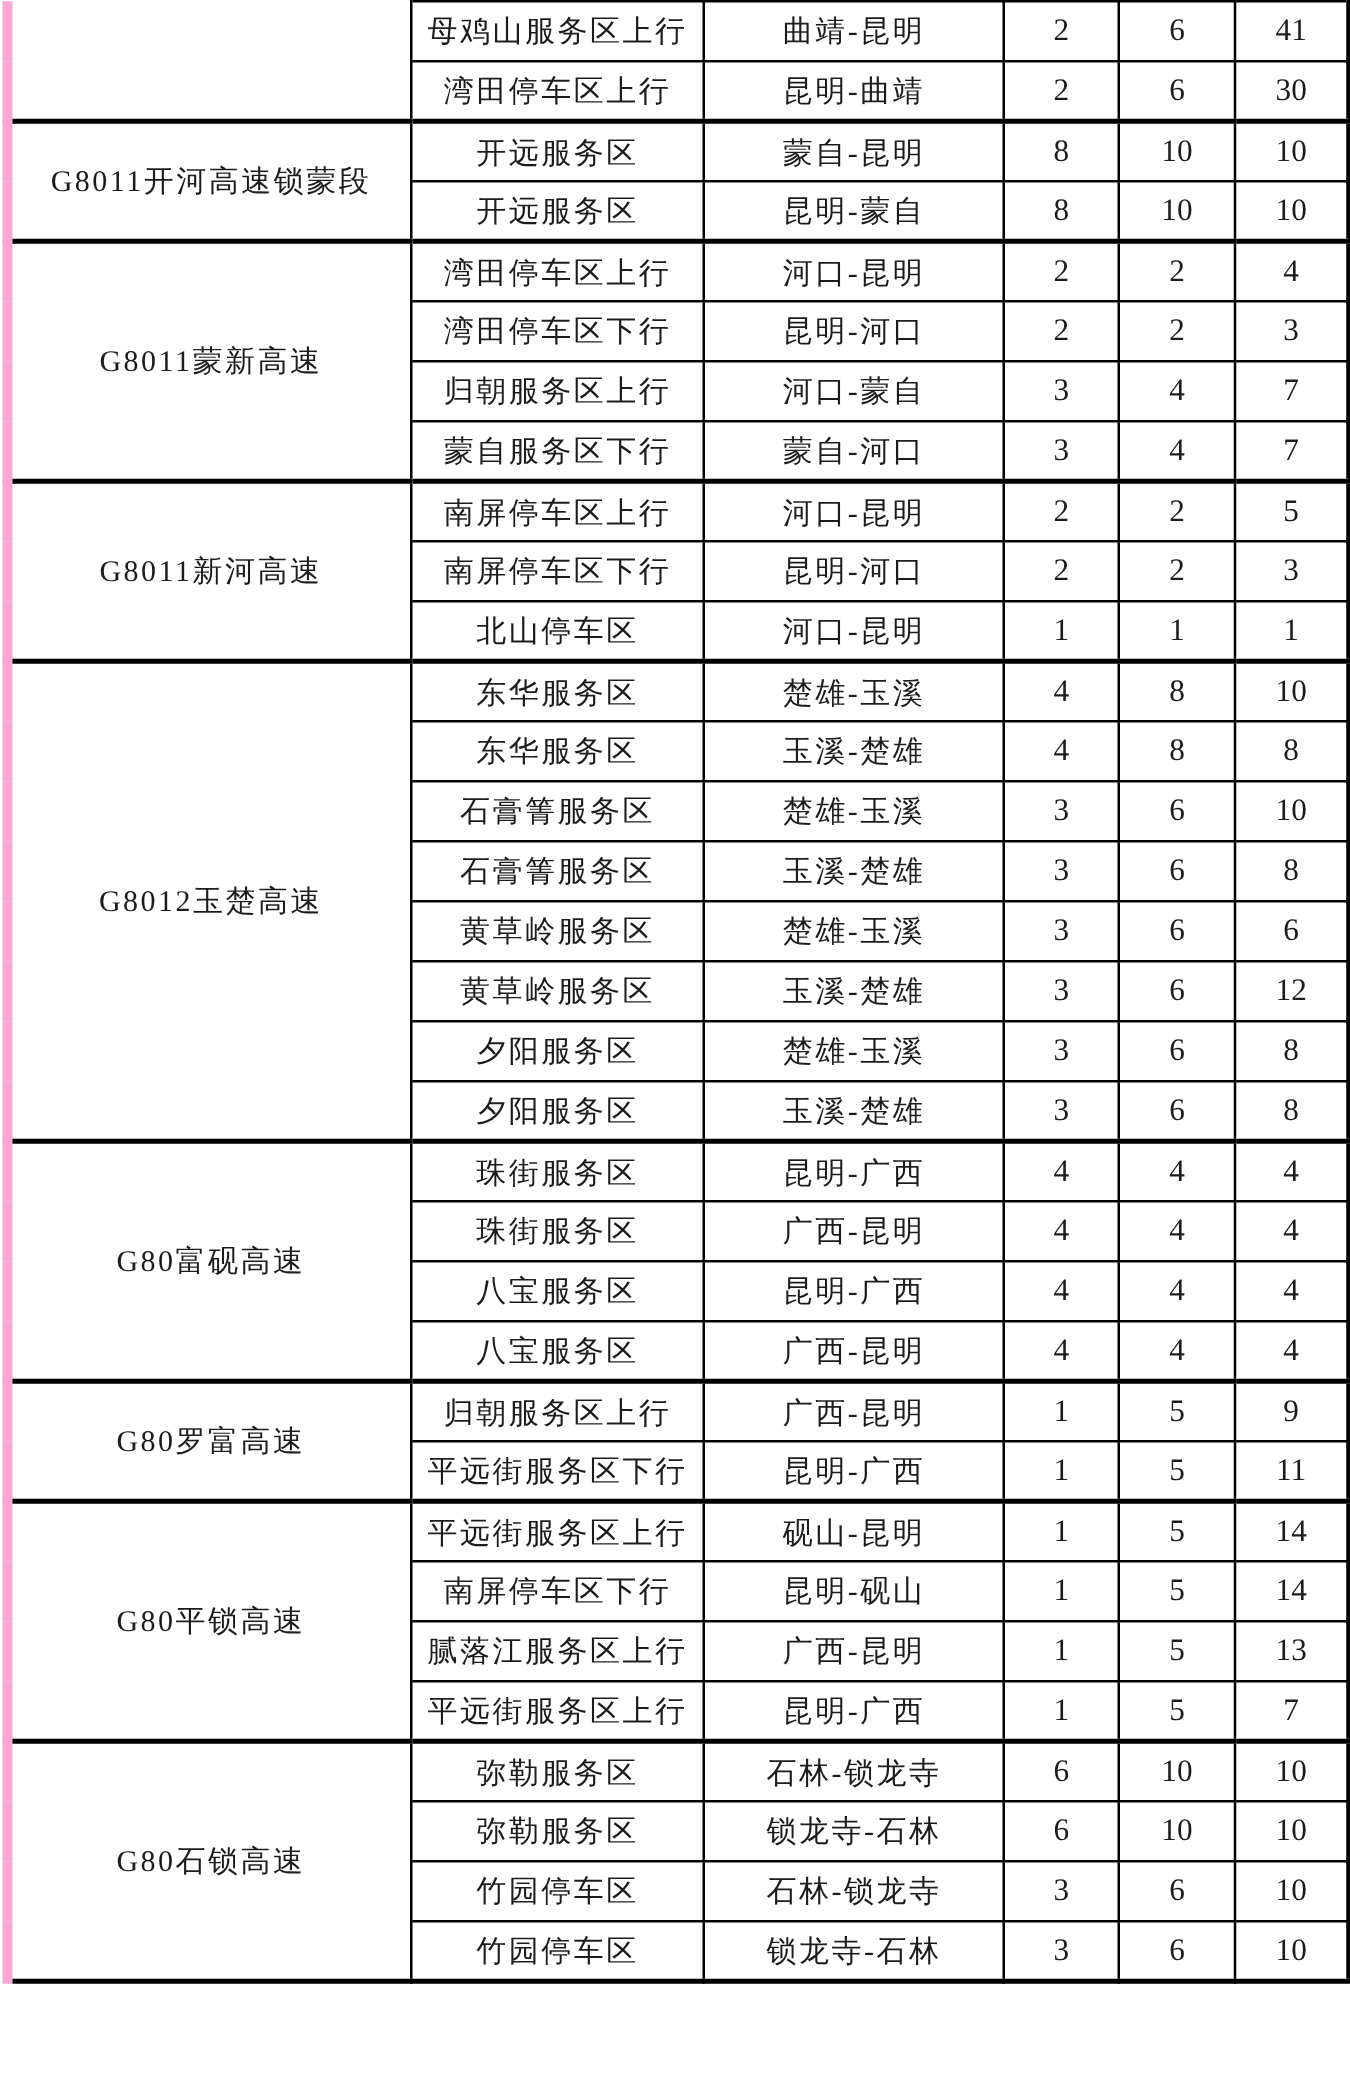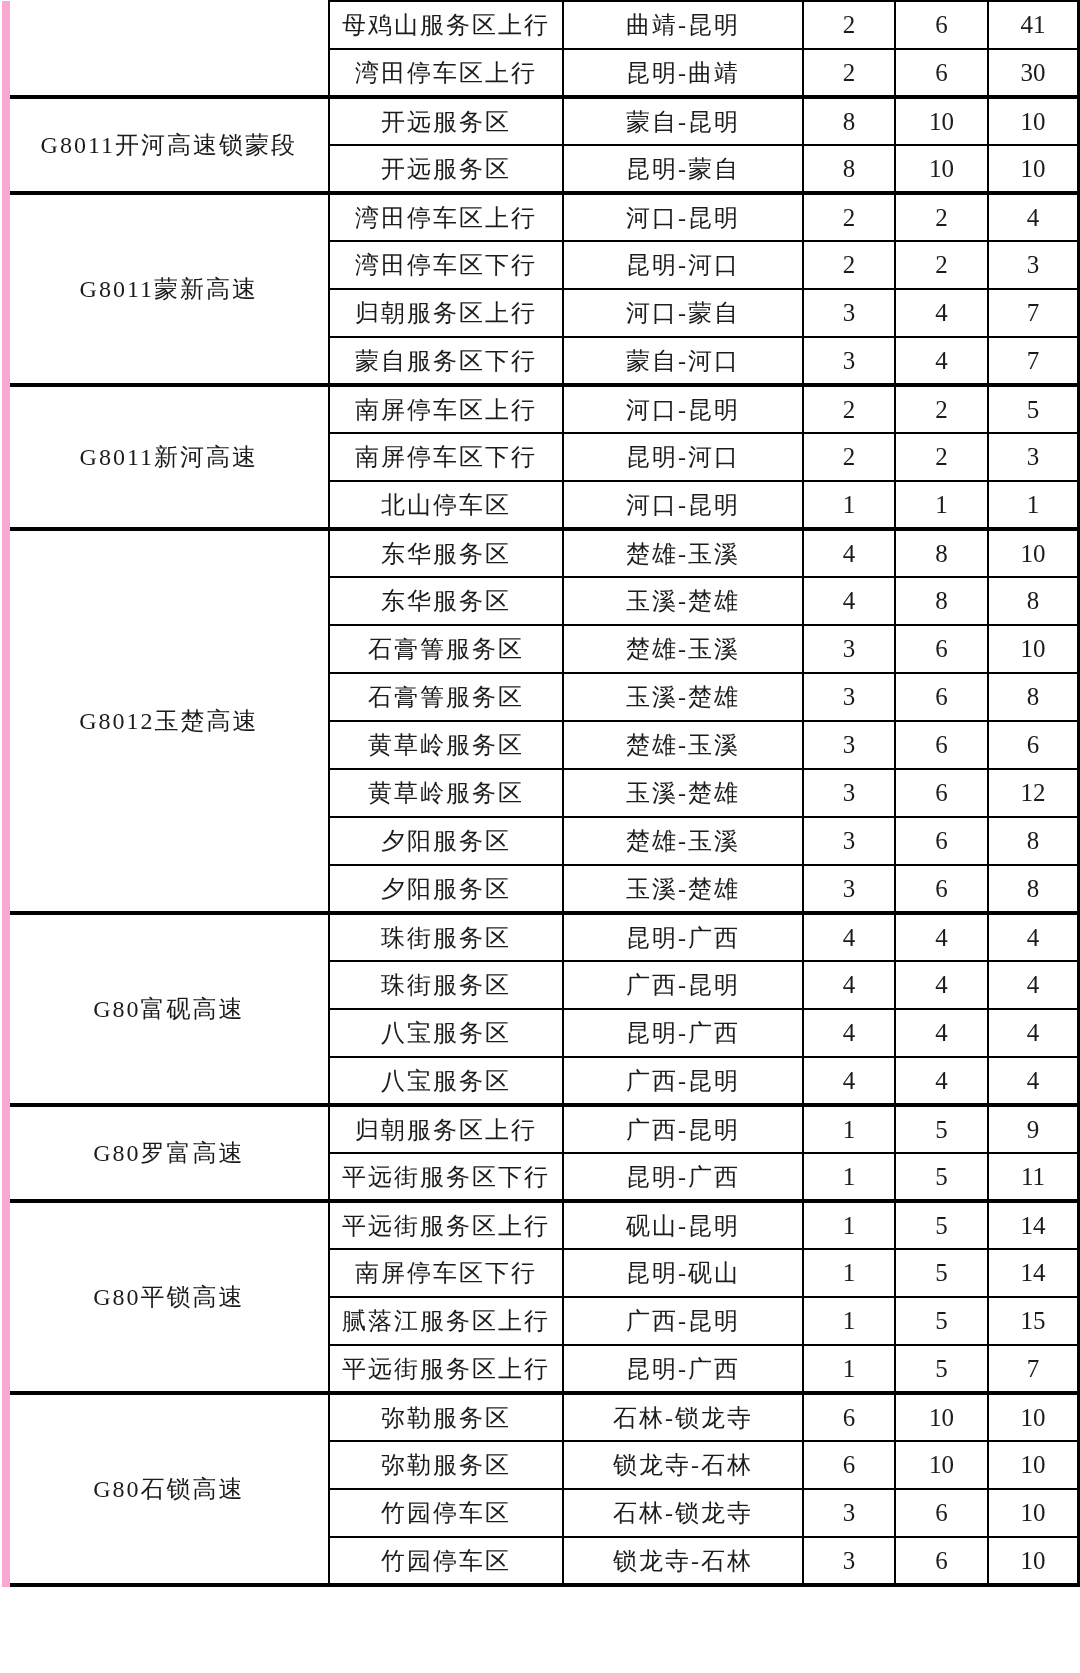--- a/index.html
+++ b/index.html
@@ -254,21 +254,21 @@
         <td class="direction">昆明-砚山</td>
         <td class="num">1</td>
         <td class="num">5</td>
         <td class="num">14</td>
       </tr>
       <tr>
         <td class="area">腻落江服务区上行</td>
         <td class="direction">广西-昆明</td>
         <td class="num">1</td>
         <td class="num">5</td>
-        <td class="num">15</td>
+        <td class="num">13</td>
       </tr>
       <tr>
         <td class="area">平远街服务区上行</td>
         <td class="direction">昆明-广西</td>
         <td class="num">1</td>
         <td class="num">5</td>
         <td class="num">7</td>
       </tr>
       <tr>
         <td rowspan="4" class="highway thick-top">G80石锁高速</td>

